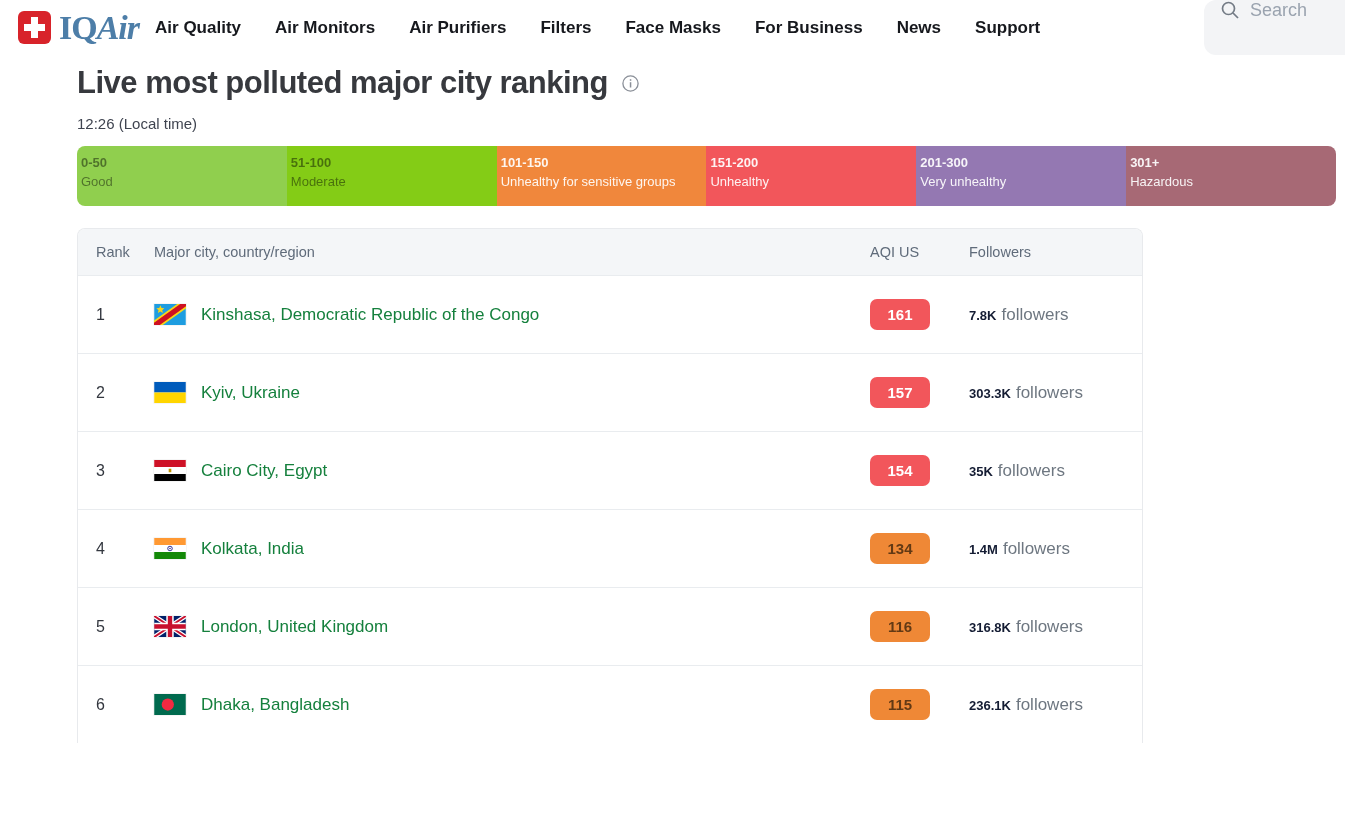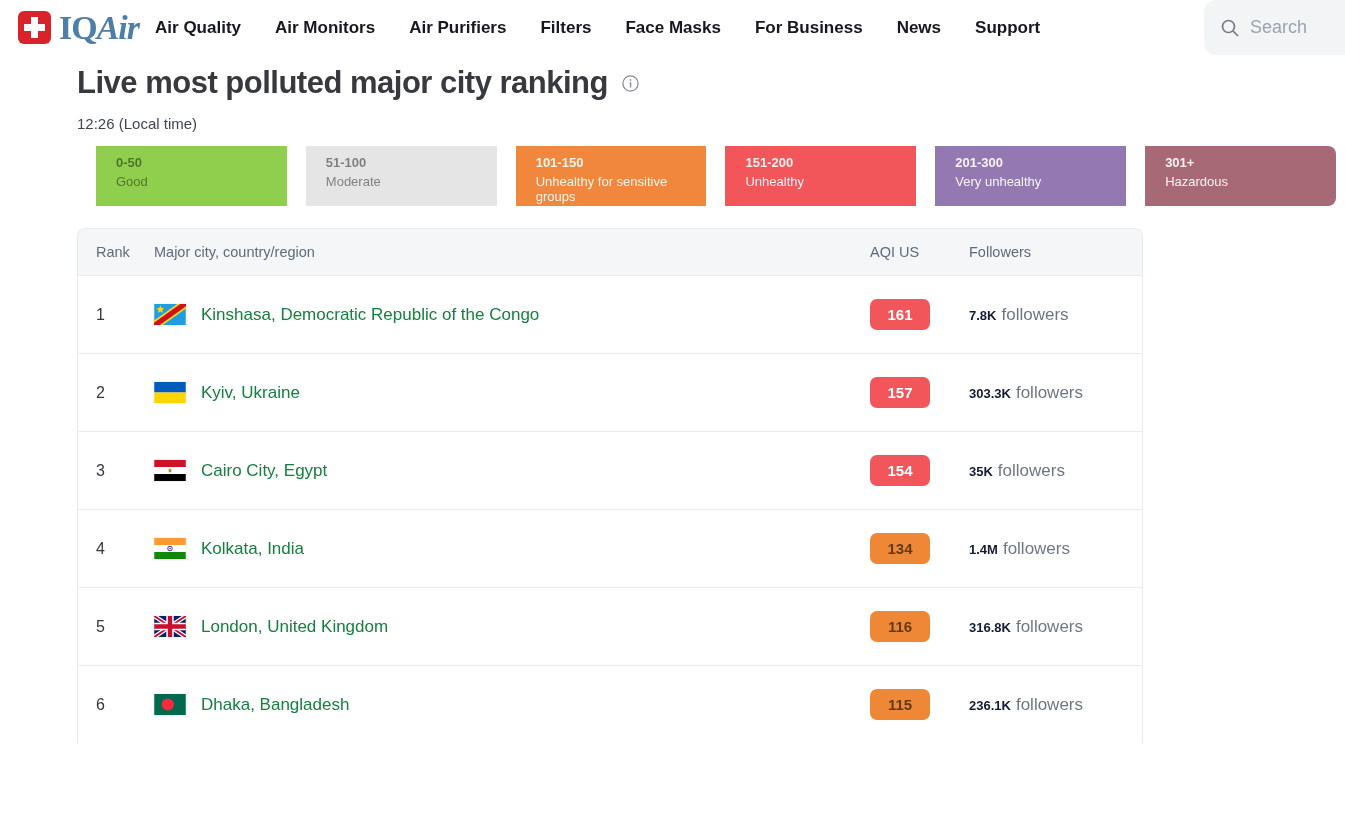--- a/index.html
+++ b/index.html
@@ -11,36 +11,36 @@
   .logo { display:flex; align-items:center; margin-left:18px; cursor:pointer; }
   .logo-mark { width:33px; height:33px; background:#d8232a; border-radius:6px; position:relative; }
   .logo-mark::before { content:""; position:absolute; left:13px; top:6px; width:7px; height:21px; background:#fff; }
   .logo-mark::after { content:""; position:absolute; left:6px; top:13px; width:21px; height:7px; background:#fff; }
   .logo-text { margin-left:8px; font-size:34px; color:#4d7ea8; letter-spacing:-1px; }
   .logo-text .iq { font-family:"Liberation Serif", serif; font-weight:600; }
   .logo-text .air { font-weight:700; font-style:italic;font-family:Liberation Serif, serif; }
   .nav { display:flex; align-items:center; margin-left:16px; gap:34px; }
   .nav-item { font-size:17px; font-weight:600; color:#16181d; cursor:pointer; white-space:nowrap; }
   .searchbox { position:absolute; right:0; top:0; width:141px; height:55px; background:#f3f4f6;
-    border-radius:12px 0 0 12px; display:flex; align-items:center; padding-left:16px; cursor:text; }
+    border-radius:12px 0 0 12px; display:flex; padding-left:16px; cursor:text; }
   .search-placeholder { margin-left:10px; font-size:18px; color:#9aa3af; }
 
   
   .content { padding:0 9px 0 77px; }
   .title-row { display:flex; align-items:center; margin-top:10px; }
   .page-title { font-size:31px; font-weight:800; color:#37393e; letter-spacing:-0.5px; }
   .info-icon { margin-left:14px; color:#8a8f98; display:inline-flex; cursor:pointer; }
   .local-time { margin-top:14px; font-size:15px; color:#3f4450; }
 
   
   .legend-head { margin-top:52px; width:1259px; display:flex; align-items:center; justify-content:space-between; }
   .legend-title { font-size:20px; color:#2f3337; font-weight:500; }
   .chevron { color:#5f7086; cursor:pointer; display:inline-flex; }
   .legend-bar { margin-top:14px; width:1259px; height:60px; display:flex; border-radius:8px; overflow:hidden; }
-  .band { flex:1; padding:9px 20px; cursor:default;margin-left:19px; }
+  .band { flex:1; padding:9px 4px; cursor:default; }
   .band-range { font-size:13px; font-weight:700; }
   .band-label { font-size:13px; margin-top:4px; }
   .band[data-mode="dark"] { color:rgba(0,0,0,0.45); }
   .band[data-mode="light"] { color:rgba(255,255,255,0.92); }
 
   
   .rank-table { margin-top:22px; width:1066px; border:1px solid #e8eaed; border-bottom:none;
     border-radius:8px 8px 0 0; overflow:hidden; }
   .thead { display:flex; align-items:center; height:46px; background:#f4f6f8;
     font-size:14.5px; color:#5f6b7a; font-weight:500; }
@@ -101,21 +101,21 @@
       </svg>
     </span>
   </div>
   <div class="local-time">12:26 (Local time)</div>
 
   <div class="legend-bar">
     <div class="band" data-mode="dark" style="background-color: rgb(144, 207, 78);">
       <div class="band-range">0-50</div>
       <div class="band-label">Good</div>
     </div>
-    <div class="band" data-mode="dark" style="background-color: #e5e5e5;">
+    <div class="band" data-mode="dark" style="background-color: #84cc16;">
       <div class="band-range">51-100</div>
       <div class="band-label">Moderate</div>
     </div>
     <div class="band" data-mode="light" style="background-color: rgb(240, 135, 60);">
       <div class="band-range">101-150</div>
       <div class="band-label">Unhealthy for sensitive groups</div>
     </div>
     <div class="band" data-mode="light" style="background-color: rgb(242, 86, 91);">
       <div class="band-range">151-200</div>
       <div class="band-label">Unhealthy</div>

